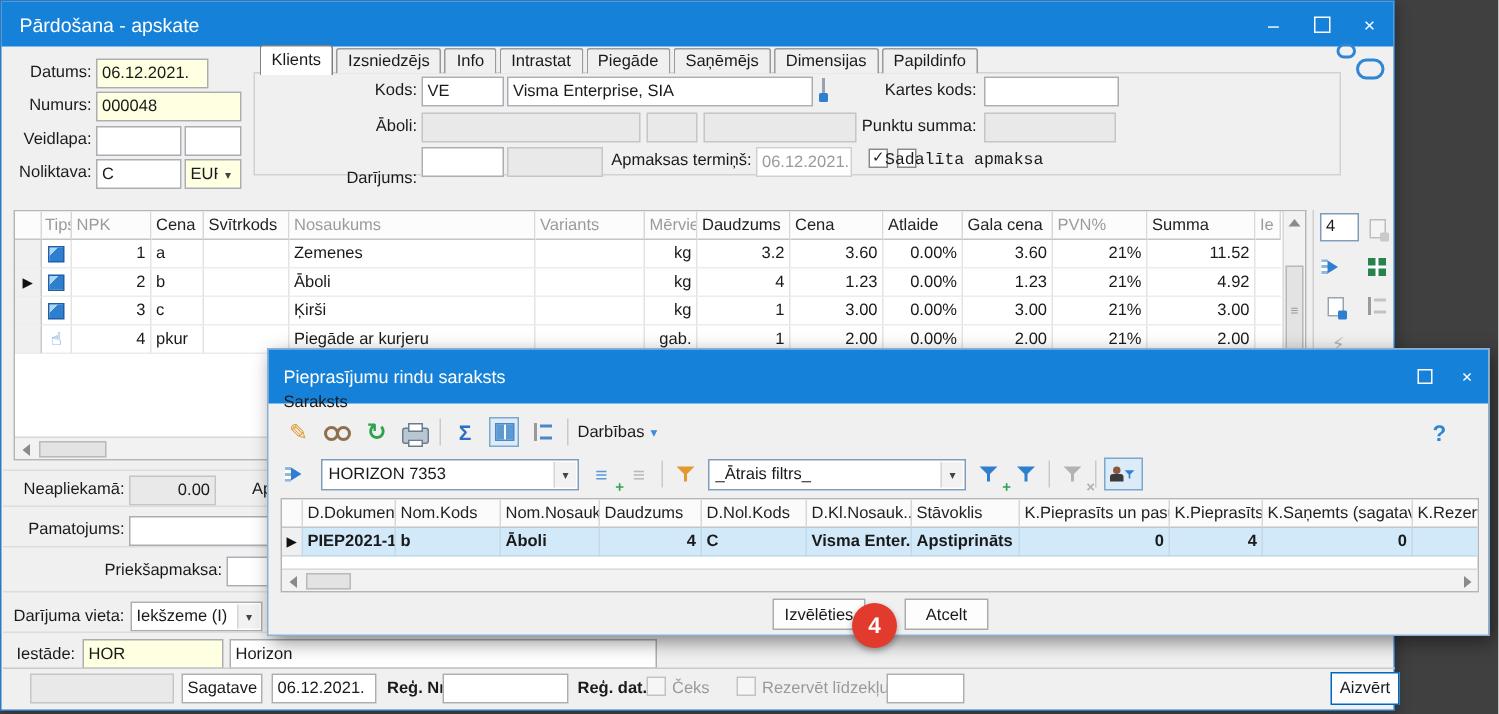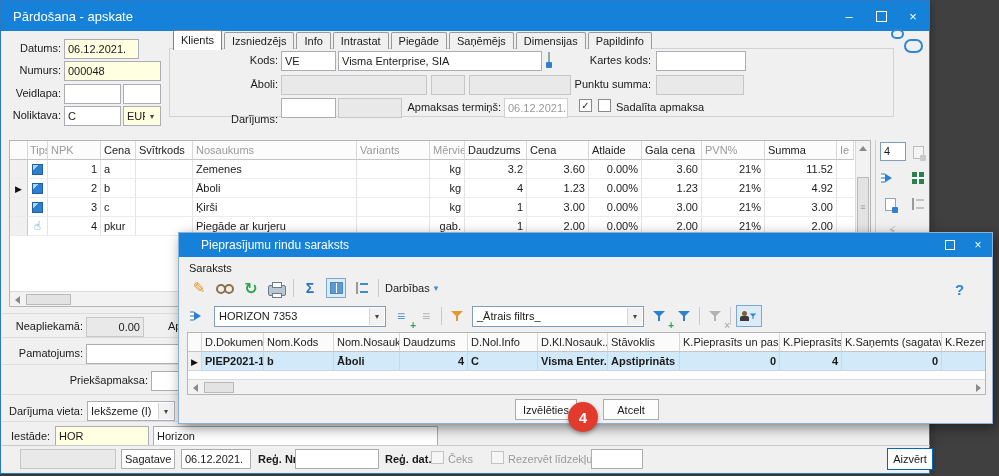--- a/index.html
+++ b/index.html
@@ -87,21 +87,21 @@
   .ovl.xmark{color:#b3b3b3;}
   .person{position:relative;width:11px;height:10px;}
   .person::before{content:"";position:absolute;left:3px;top:0;width:5px;height:5px;border-radius:50%;background:#8a5a3c;}
   .person::after{content:"";position:absolute;left:1px;top:5px;width:9px;height:5px;border-radius:2px 2px 0 0;background:#3a3a3a;}
   .pressbox{border:1px solid #7da7cf;background:#dcebf8;display:flex;align-items:center;justify-content:center;gap:1px;box-sizing:border-box;}
   
   .btn{position:absolute;background:#fdfdfd;border:1px solid #ababab;box-sizing:border-box;text-align:center;font-size:11px;display:flex;align-items:center;justify-content:center;}
   .btn.def{border-color:#0067c0;}
   
   .modal{position:absolute;left:178px;top:232px;width:815px;height:192px;background:#f0f0f0;border:1px solid #8ab0d8;box-sizing:border-box;box-shadow:3px 4px 12px rgba(0,0,0,.45);z-index:30;}
-  .mtitle{position:absolute;left:0;top:0;right:0;height:24px;background:#1581d9;display:flex;align-items:center;padding-left:12px;}
+  .mtitle{position:absolute;left:0;top:0;right:0;height:36px;background:#1581d9;display:flex;align-items:center;}
   .mtitle .ttl{color:#fff;font-size:12px;padding-left:10px;flex:1;}
   .mwbtn{width:28px;height:24px;display:flex;align-items:center;justify-content:center;color:#fff;font-size:12px;}
   .mmaxbox{width:8px;height:8px;border:1px solid #fff;display:inline-block;}
   .toolrow{position:absolute;display:flex;align-items:center;gap:6px;}
   .tbi{width:20px;height:20px;display:flex;align-items:center;justify-content:center;flex:none;}
   .vsep{width:1px;height:18px;background:#c9c9c9;flex:none;}
   .combo{position:relative;height:21px;background:#fff;border:1px solid #7f9db9;box-sizing:border-box;line-height:19px;padding:0 18px 0 4px;white-space:nowrap;overflow:hidden;flex:none;}
   .mtable{position:absolute;left:8px;top:99px;width:799px;height:63px;background:#fff;border:1px solid #b5b5b5;box-sizing:border-box;overflow:hidden;}
   .mgh .gc{background:#fbfbfb;border-right:1px solid #d8d8d8;border-bottom:1px solid #c4c4c4;color:#222;}
   .mrow .gc{font-weight:bold;background:#d2e9f9;border-right:1px solid #c4d9e8;border-bottom:1px solid #c4d9e8;}
@@ -172,21 +172,21 @@
 
     <div class="lbl lblr" style="left:200px;top:112px;width:77px;">Darījums:</div>
     <div class="inp" style="left:280px;top:97px;width:55px;"></div>
     <div class="inp dis" style="left:337px;top:97px;width:64px;"></div>
     <div class="lbl lblr" style="left:405px;top:100px;width:95px;">Apmaksas termiņš:</div>
     <div class="inp grayt" style="left:503px;top:97px;width:64px;border-color:#d0d0d0;">06.12.2021.</div>
     <span class="cb" style="left:578px;top:98px;">
         <span>✓</span>
       </span>
     <span class="cb" style="left:597px;top:98px;"></span>
-    <div class="lbl" style="left:615px;top:100px;">Sadalīta apmaksa</div>
+    <div class="lbl" style="left:589px;top:100px;font-family:Liberation Mono, monospace;">Sadalīta apmaksa</div>
 
     <span class="abs" style="left:903px;top:38px;"><span class="cloud-i"></span></span>
 
 
     <div class="gridbox">
       <div class="grow gh">
         <div class="gc c0"></div>
         <div class="gc c1 m">Tips</div>
         <div class="gc c2 m">NPK</div>
         <div class="gc c3">Cena</div>
@@ -438,21 +438,21 @@
 
     <span class="helpq" style="left:776px;top:48px;">?</span>
 
     <div class="mtable">
       <div class="grow mgh">
         <div class="gc mc0"></div>
         <div class="gc mc1">D.Dokument...</div>
         <div class="gc mc2">Nom.Kods</div>
         <div class="gc mc3">Nom.Nosauk...</div>
         <div class="gc mc4">Daudzums</div>
-        <div class="gc mc5">D.Nol.Info</div>
+        <div class="gc mc5">D.Nol.Kods</div>
         <div class="gc mc6">D.Kl.Nosauk...</div>
         <div class="gc mc7">Stāvoklis</div>
         <div class="gc mc8">K.Pieprasīts un pasūtīts</div>
         <div class="gc mc9">K.Pieprasīts</div>
         <div class="gc mc10">K.Saņemts (sagatave)</div>
         <div class="gc mc11">K.Rezervēts</div>
       </div>
       <div class="grow mrow">
         <div class="gc mc0"><span class="marker">▶</span></div>
         <div class="gc mc1">PIEP2021-1...</div>

